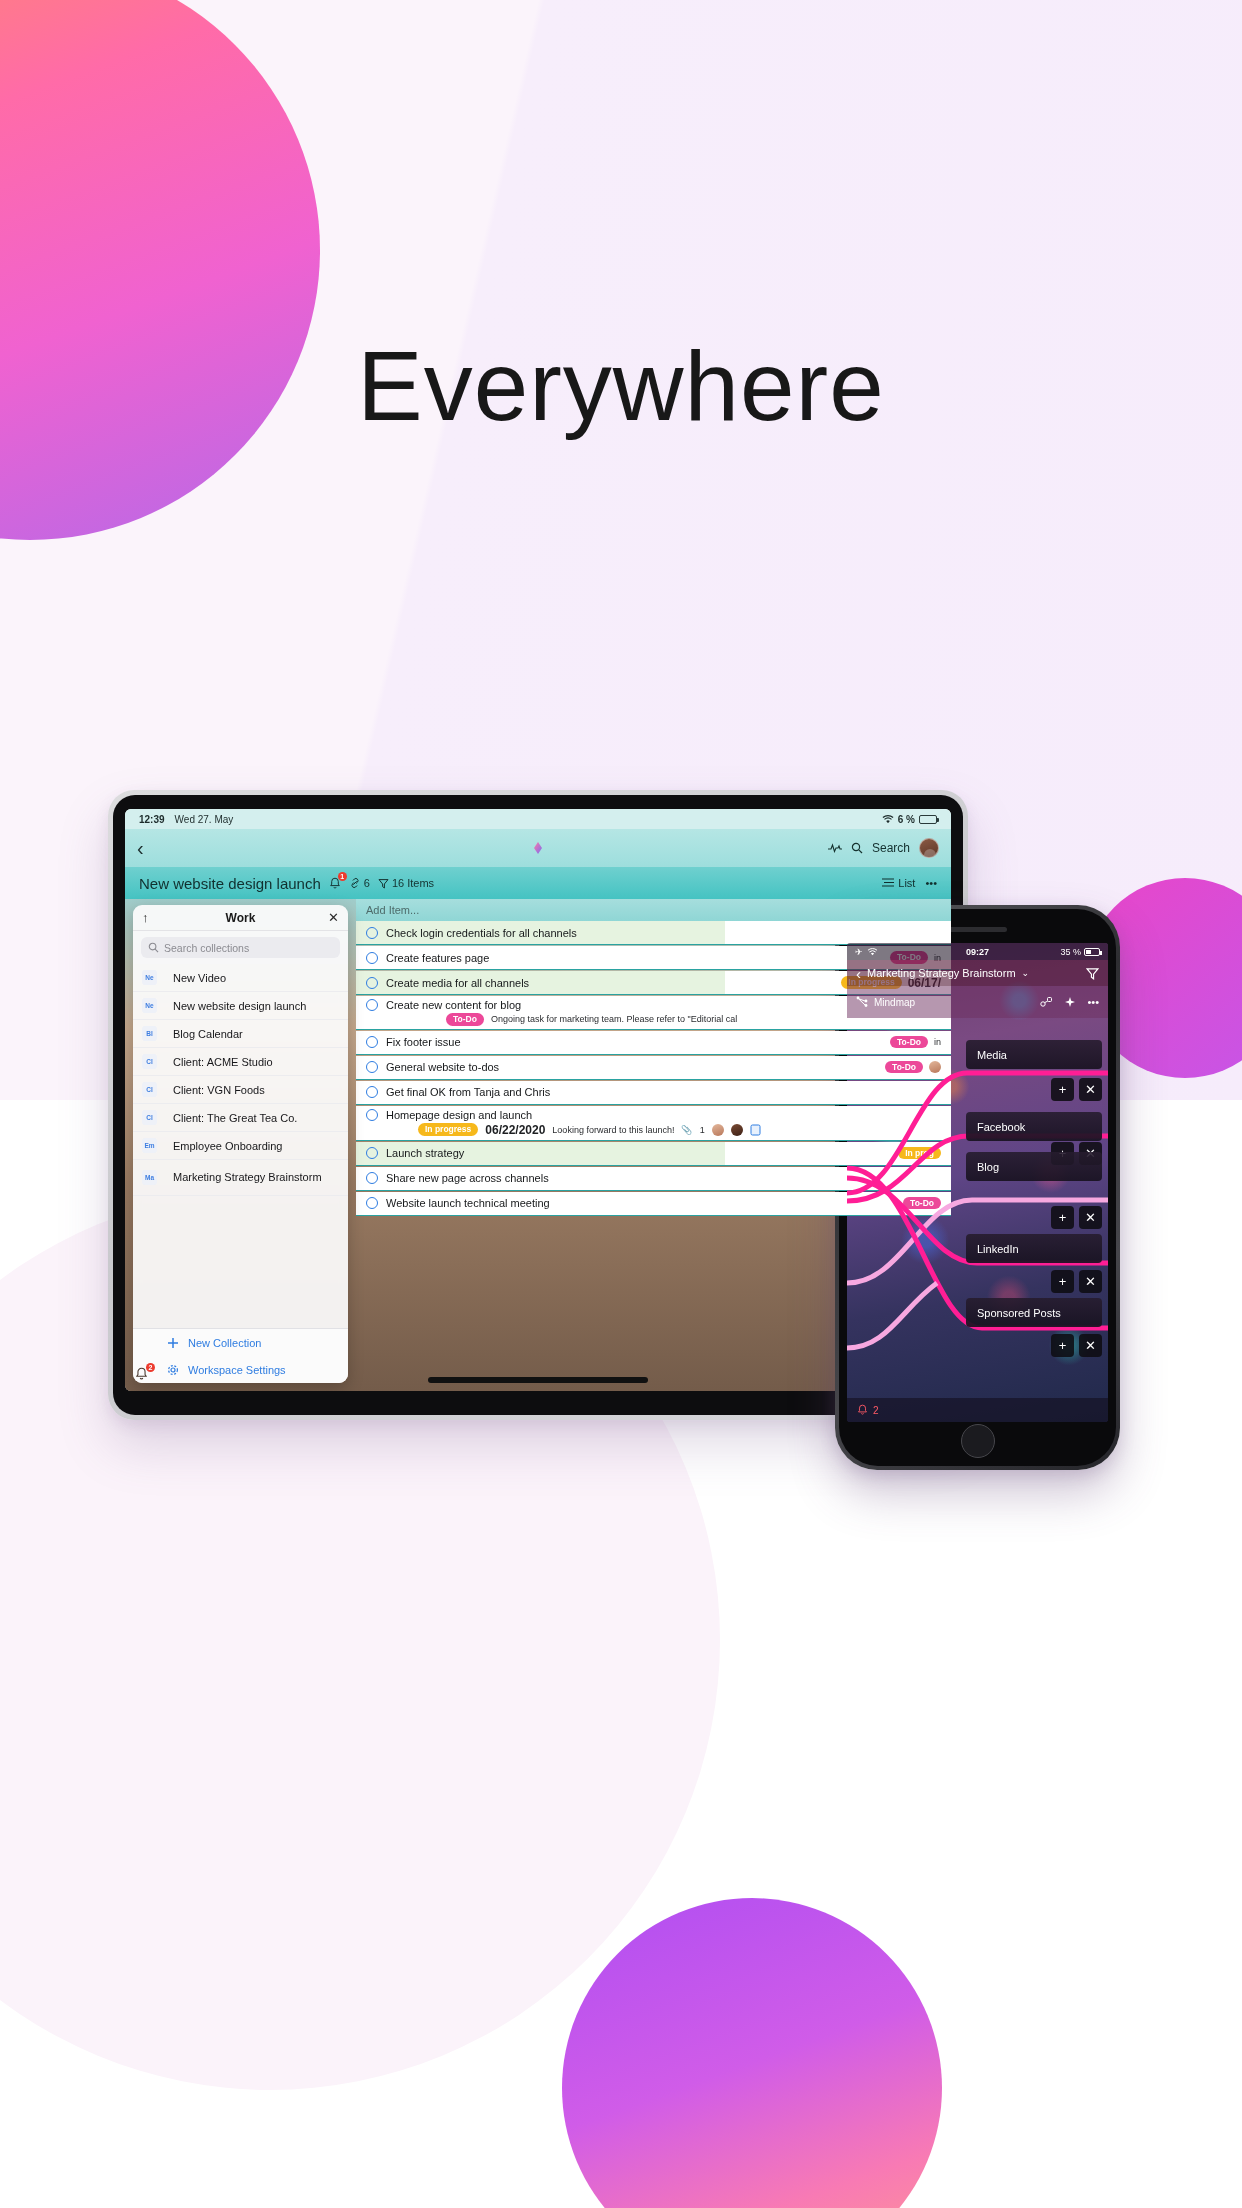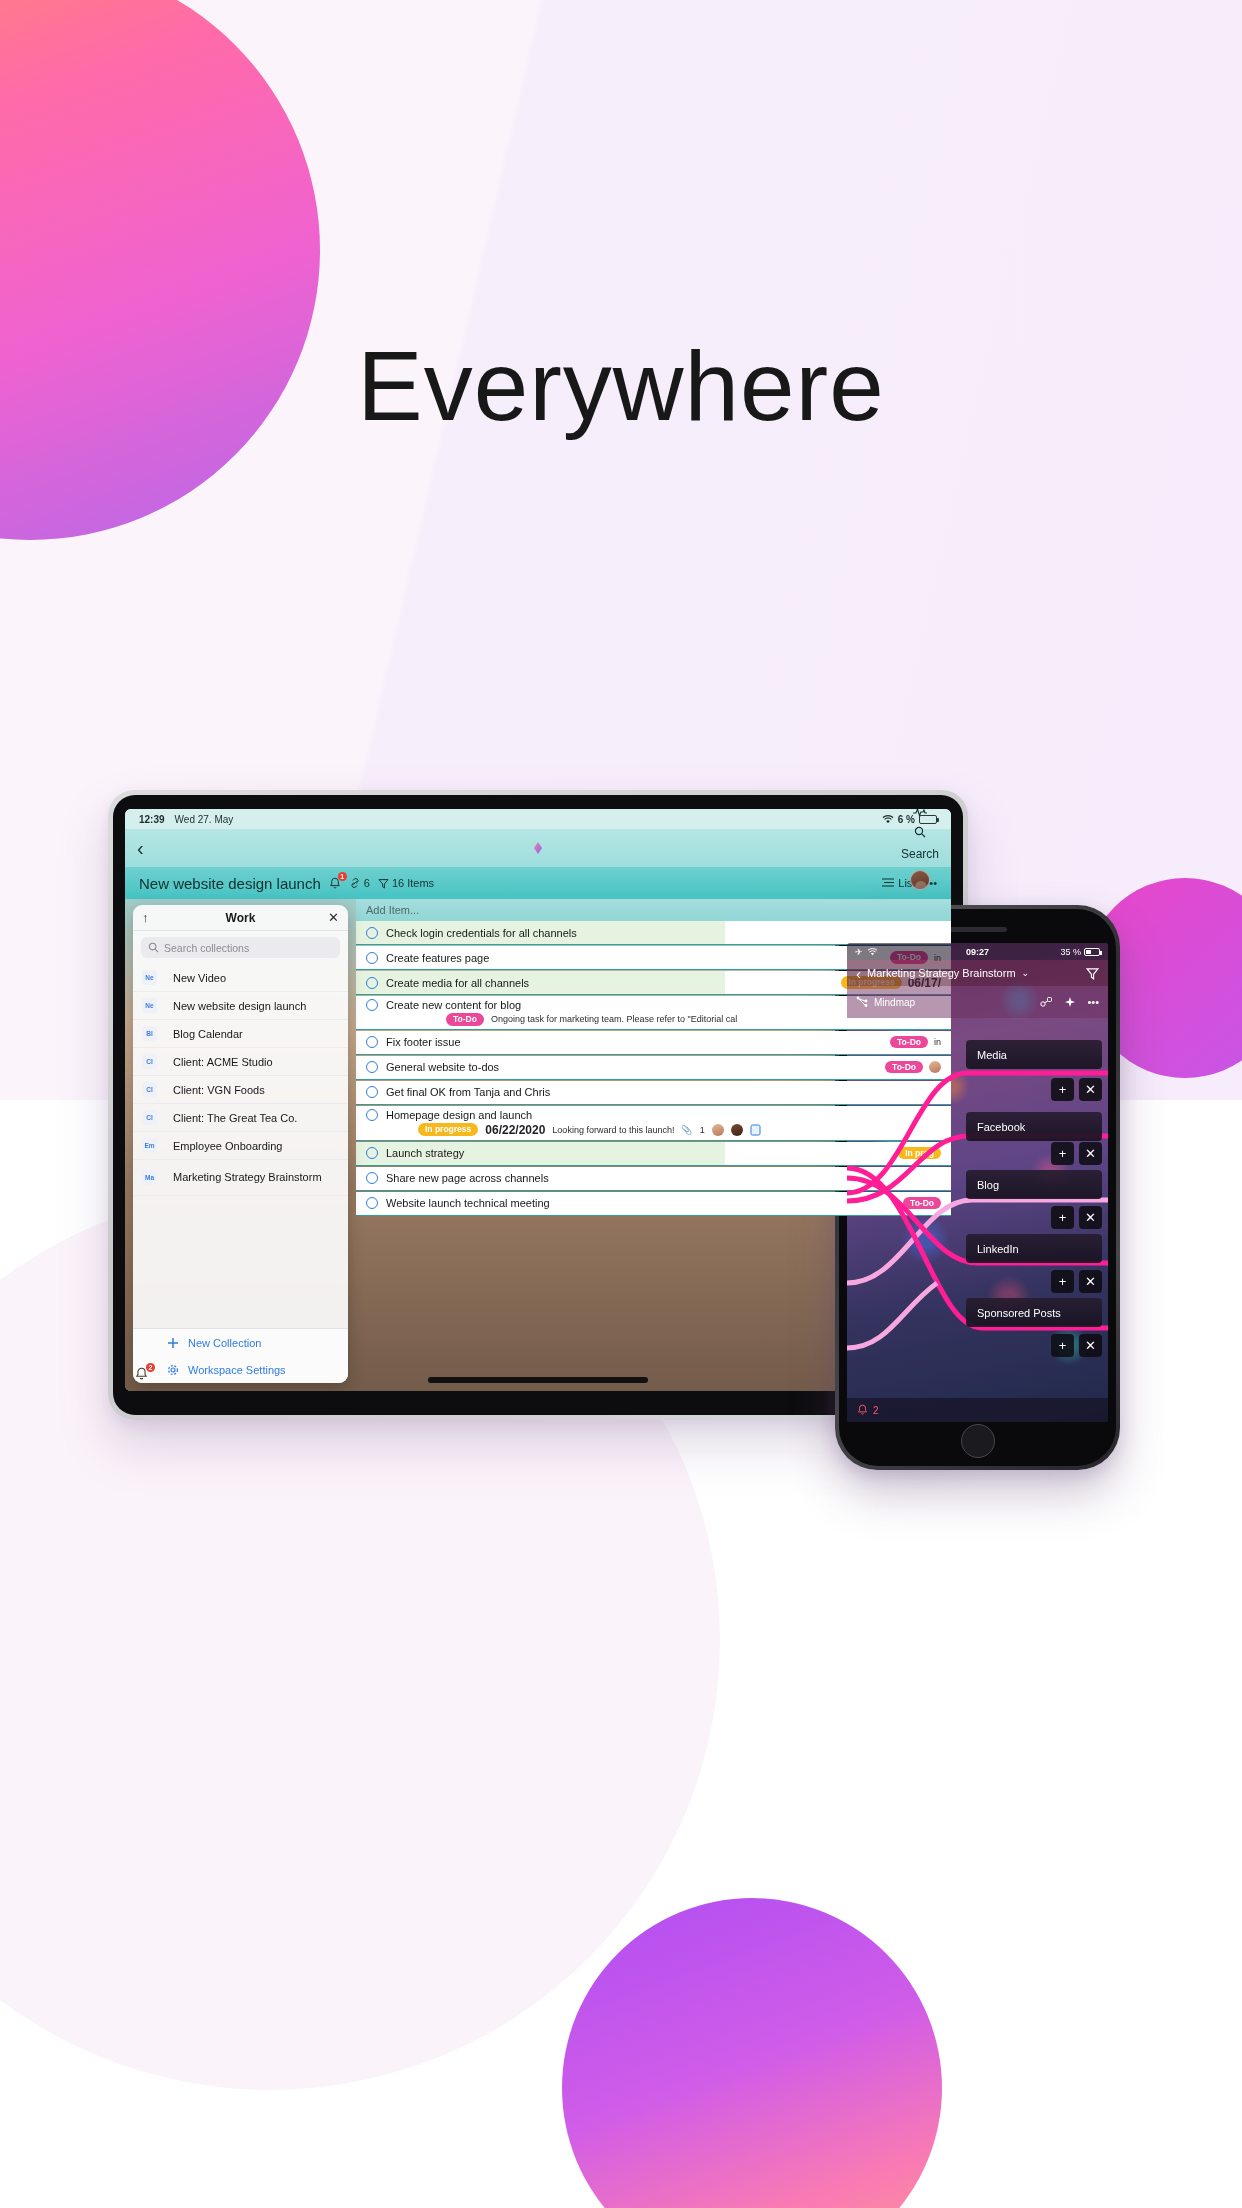--- a/index.html
+++ b/index.html
@@ -89,21 +89,21 @@
   .ipad-nav {
     height:38px; flex:0 0 38px;
     background: linear-gradient(180deg,#b5e6e4 0%, #9ddedd 100%);
     display:flex; align-items:center; padding:0 12px; position:relative;
   }
   .ipad-nav .back { font-size:20px; color:#1b2b2b; line-height:1; }
   .ipad-nav .logo {
     position:absolute; left:50%; transform:translateX(-50%);
     width:16px;height:16px;
   }
-  .ipad-nav .navright{ margin-left:auto; display:flex; align-items:center; gap:9px;flex-direction:column; }
+  .ipad-nav .navright{ margin-left:auto; display:flex; align-items:center; gap:9px; }
   .ipad-nav .navright .search-lbl{ font-size:12px; color:#14302f; }
   .avatar-circ{
     width:20px;height:20px;border-radius:50%;
     background:linear-gradient(160deg,#8a5a44,#5c3526);
     border:1px solid rgba(255,255,255,.5);
     position:relative; overflow:hidden;
   }
   .avatar-circ:after{
     content:""; position:absolute;left:4px;top:10px;width:12px;height:12px;border-radius:50%;
     background:rgba(255,255,255,.25);
@@ -708,21 +708,21 @@
           </div>
 
           <div class="mm-node" style="top:94px">
             <span>Facebook</span>
           </div>
           <div class="mm-btns" style="top:124px">
             <div class="mm-btn">+</div>
             <div class="mm-btn">✕</div>
           </div>
 
-          <div class="mm-node" style="top:152px">
+          <div class="mm-node" style="top:134px">
             <span>Blog</span>
           </div>
           <div class="mm-btns" style="top:188px">
             <div class="mm-btn">+</div>
             <div class="mm-btn">✕</div>
           </div>
 
           <div class="mm-node" style="top:216px">
             <span>LinkedIn</span>
           </div>

